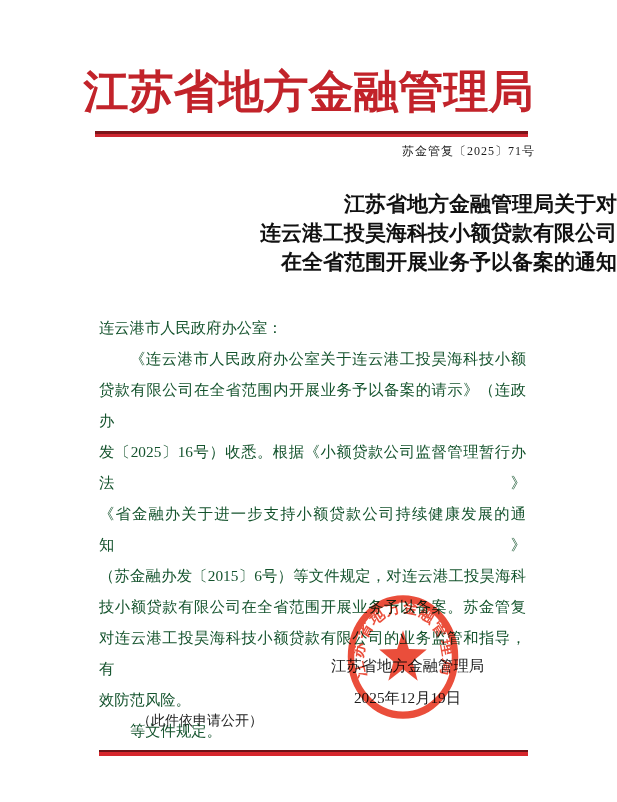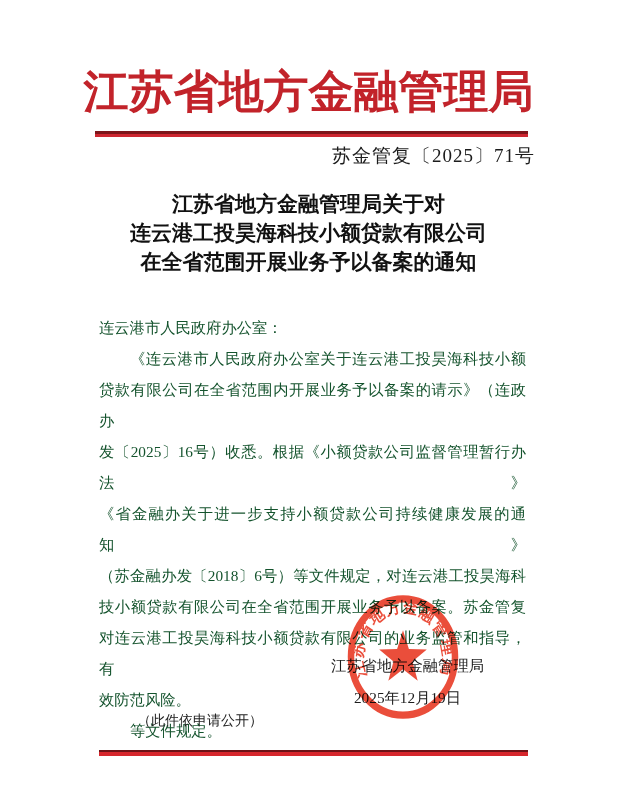--- a/index.html
+++ b/index.html
@@ -26,30 +26,30 @@
     white-space: nowrap;
   }
   .header-rule {
     position: absolute;
     top: 131px; left: 95px; width: 433px; height: 6px;
     background: linear-gradient(to bottom, #7e151a 0%, #7e151a 45%, #cd2630 55%, #cd2630 100%);
   }
   .doc-number {
     position: absolute;
     top: 143px; right: 82px;
-    font-size: 19px;
+    font-size: 12px;
     letter-spacing: 1px;
     white-space: nowrap;
     margin-left: 37px;
   }
   
   .notice-title {
     position: absolute;
     top: 190px; left: 0; right: 0;
-    text-align: center;
+    text-align: right;
     font-size: 21px;
     font-weight: bold;
     line-height: 29px;
     color: #111;
   }
   
   .body-text {
     position: absolute;
     top: 312px; left: 99px; width: 427px;
     font-size: 15.3px;
@@ -111,21 +111,21 @@
     <div>连云港工投昊海科技小额贷款有限公司</div>
     <div>在全省范围开展业务予以备案的通知</div>
   </div>
 
   <div class="body-text">
     <div class="body-line">连云港市人民政府办公室：</div>
     <div class="body-line fill indent">《连云港市人民政府办公室关于连云港工投昊海科技小额</div>
     <div class="body-line fill">贷款有限公司在全省范围内开展业务予以备案的请示》（连政办</div>
     <div class="body-line fill">发〔2025〕16号）收悉。根据《小额贷款公司监督管理暂行办法》</div>
     <div class="body-line fill">《省金融办关于进一步支持小额贷款公司持续健康发展的通知》</div>
-    <div class="body-line fill">（苏金融办发〔2018〕6号）等文件规定，对连云港工投昊海科</div>
+    <div class="body-line fill">（苏金融办发〔2015〕6号）等文件规定，对连云港工投昊海科</div>
     <div class="body-line fill">技小额贷款有限公司在全省范围开展业务予以备案。苏金管复</div>
     <div class="body-line fill">对连云港工投昊海科技小额贷款有限公司的业务监管和指导，有</div>
     <div class="body-line">效防范风险。</div>
     <div class="body-line indent">等文件规定。</div>
   </div>
 
   <div class="signature-block">
     <div>江苏省地方金融管理局</div>
     <div>2025年12月19日</div>
   </div>

